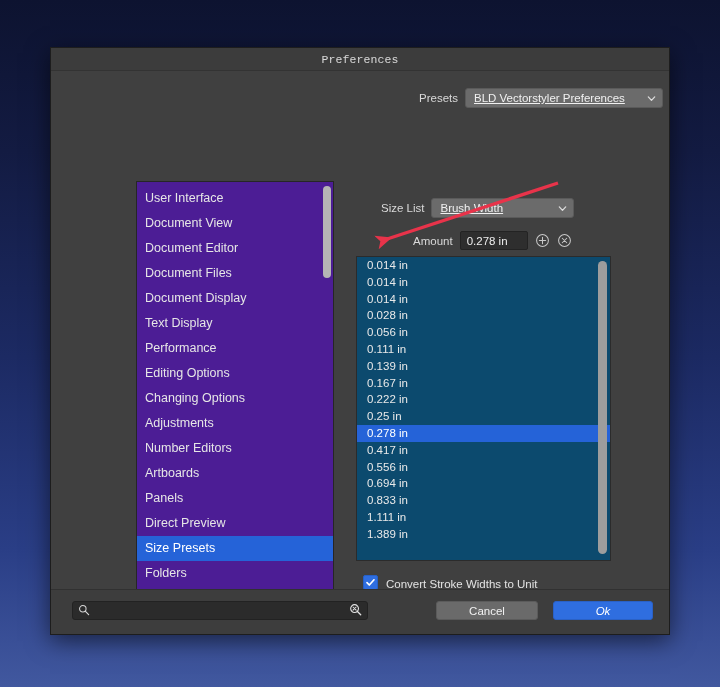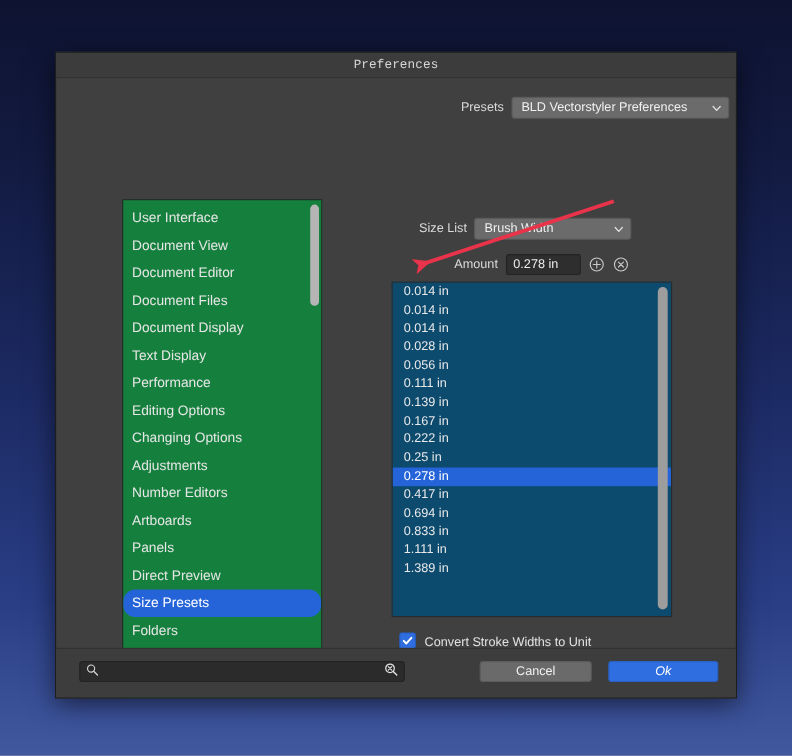--- a/index.html
+++ b/index.html
@@ -66,57 +66,57 @@
     border: 1px solid #5a5a5a;
     border-radius: 3px;
     height: 20px;
     display: flex;
     align-items: center;
     justify-content: space-between;
     padding: 0 5px 0 8px;
     box-sizing: border-box;
     color: #f0f0f0;
     font-size: 11.5px;
+    text-decoration: underline;
   }
   #presets-select { width: 198px; }
   .chevron {
     width: 11px; height: 11px;
     flex: none;
     margin-left: 6px;
   }
   .chevron svg { display:block; }
 
   
   .sidebar {
     position: absolute;
-    left: 60px;
+    left: 85px;
     top: 133px;
-    width: 182px;
+    width: 198px;
     height: 453px;
-    background: #15803d;
+    background: #4c1d95;
     border: 1px solid #262626;
     box-sizing: border-box;
     overflow: hidden;
   }
   .sidebar-inner {
     padding-top: 4px;
   }
   .side-item {
     height: 25px;
     line-height: 25px;
     padding-left: 8px;
     font-size: 12.5px;
     color: #e6e6e6;
     white-space: nowrap;
     box-sizing: border-box;
   }
   .side-item.selected {
     background: #2563d8;
     color: #ffffff;
-    border-radius: 11px;
   }
   .sidebar-scroll {
     position: absolute;
     right: 2px;
     top: 3px;
     width: 8px;
     height: 447px;
     background: transparent;
   }
   .sidebar-thumb {
@@ -395,20 +395,21 @@
         <div class="val-item">0.014 in</div>
         <div class="val-item">0.028 in</div>
         <div class="val-item">0.056 in</div>
         <div class="val-item">0.111 in</div>
         <div class="val-item">0.139 in</div>
         <div class="val-item">0.167 in</div>
         <div class="val-item">0.222 in</div>
         <div class="val-item">0.25 in</div>
         <div class="val-item selected">0.278 in</div>
         <div class="val-item">0.417 in</div>
+        <div class="val-item">0.556 in</div>
         <div class="val-item">0.694 in</div>
         <div class="val-item">0.833 in</div>
         <div class="val-item">1.111 in</div>
         <div class="val-item">1.389 in</div>
       </div>
     <div class="list-scroll">
       <div class="list-thumb"></div>
     </div>
   </div>
 

